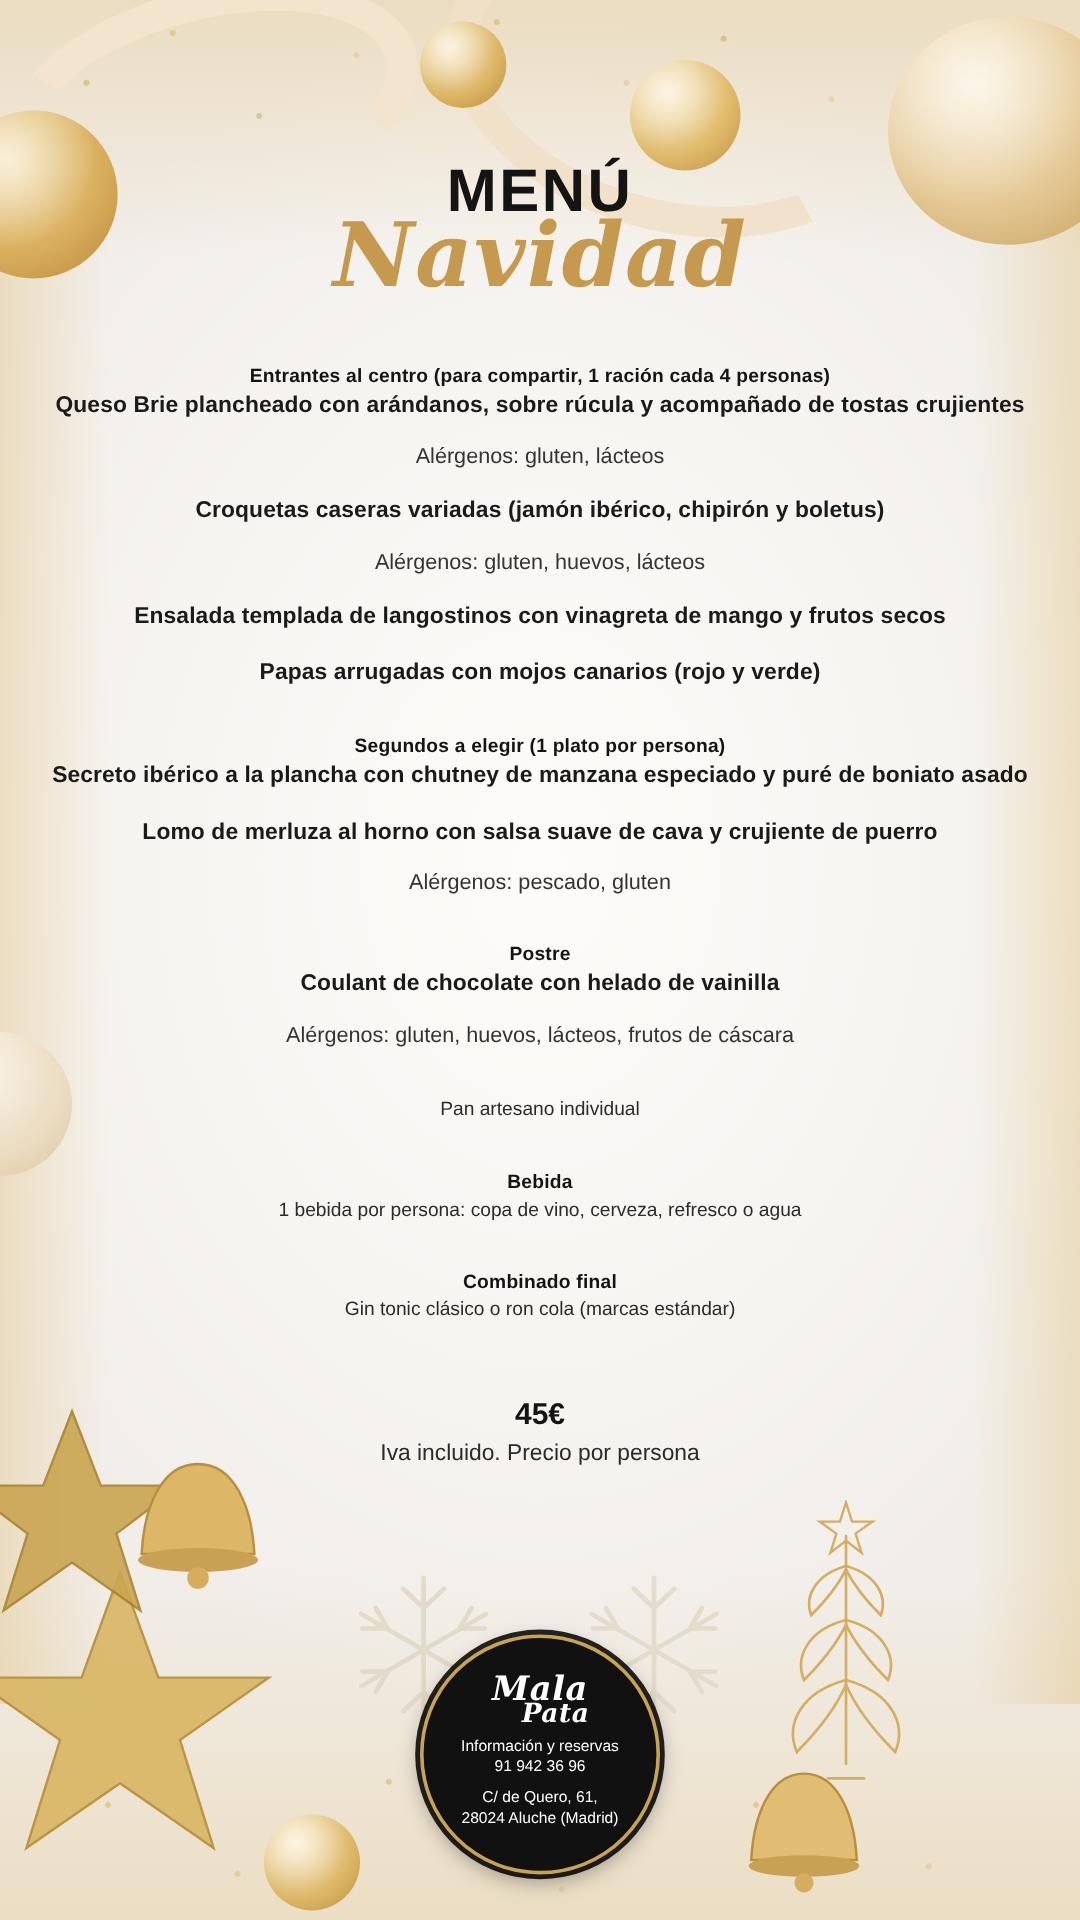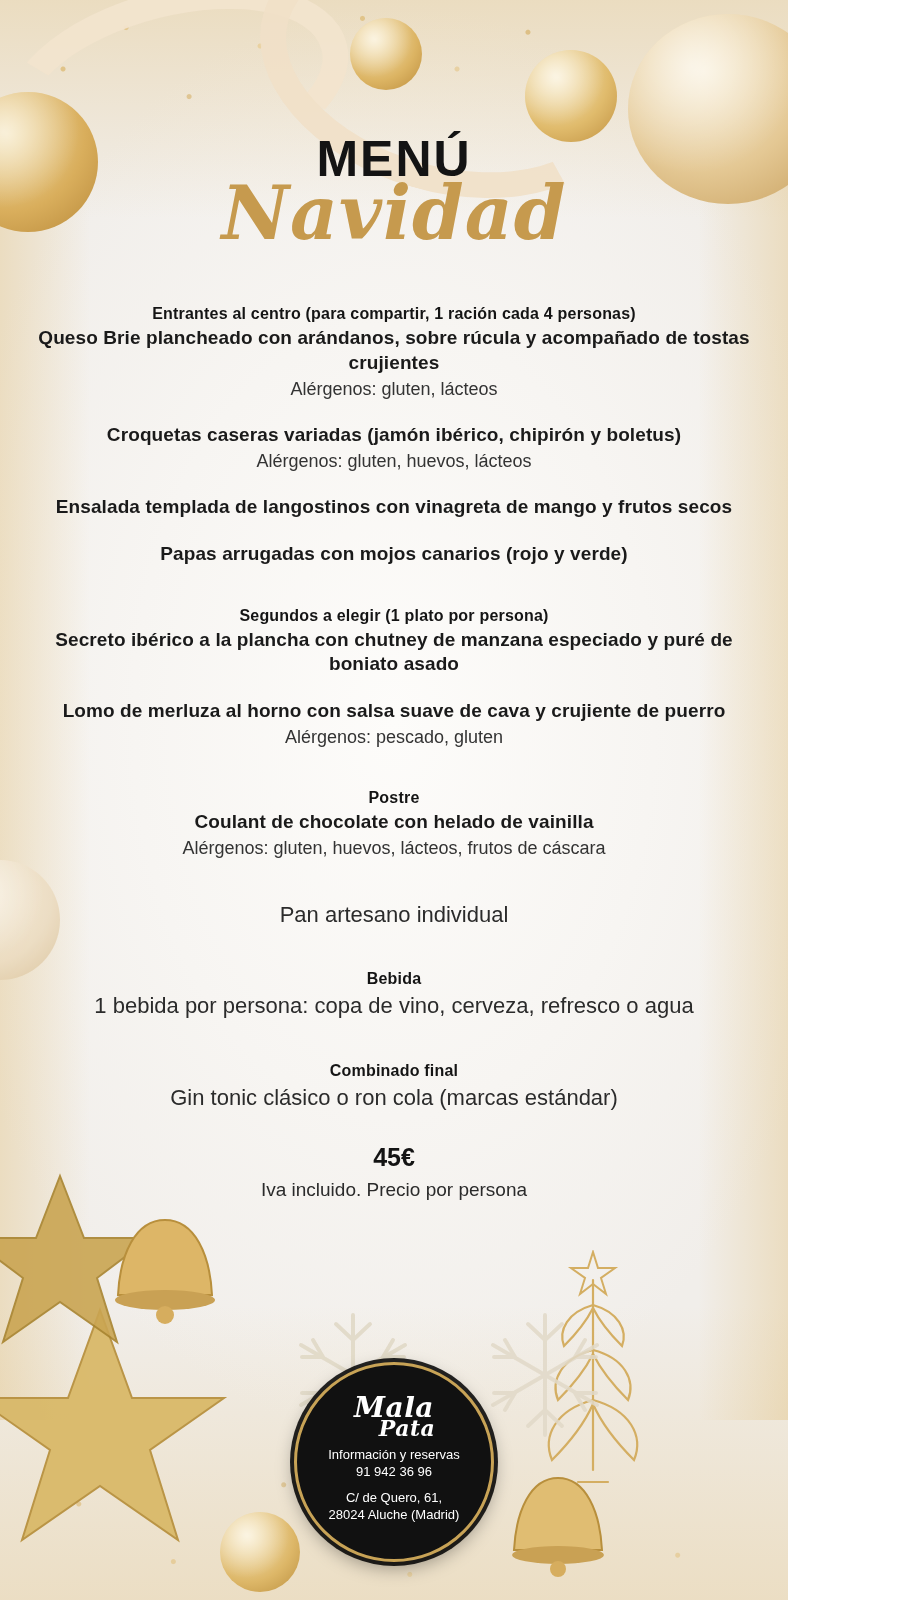--- a/index.html
+++ b/index.html
@@ -6,21 +6,21 @@
     margin: 0;
     padding: 0;
     background: #ffffff;
   }
   body {
     font-family: "Liberation Sans", sans-serif;
   }
 
   .poster {
     position: relative;
-    width: 788px;
+    width: 900px;
     height: 1600px;
     overflow: hidden;
     background:
       radial-gradient(ellipse 60% 45% at 50% 45%, #fdfcfa 0%, #f7f5f2 55%, #f1eeea 100%);
   }
 
   
   .glitter {
     position: absolute;
     pointer-events: none;
@@ -161,35 +161,35 @@
     font-weight: bold;
     color: #1a1a1a;
     line-height: 1.3;
     letter-spacing: .1px;
   }
   .allergens {
     font-size: 18px;
     font-weight: normal;
     color: #333;
     line-height: 1.35;
-    margin-top: 1px;
+    margin-top: 17px;
   }
   .plain {
-    font-size: 22px;
+    font-size: 16px;
     color: #2b2b2b;
     line-height: 1.38;
   }
   .gap-sm { height: 14px; }
   .gap-md { height: 22px; }
 
   .price {
     font-size: 25px;
     font-weight: bold;
     color: #141414;
-    margin-top: 30px;
+    margin-top: 62px;
   }
   .price-note {
     font-size: 19px;
     color: #2b2b2b;
     margin-top: 7px;
   }
 
   
   .badge {
     position: absolute;

